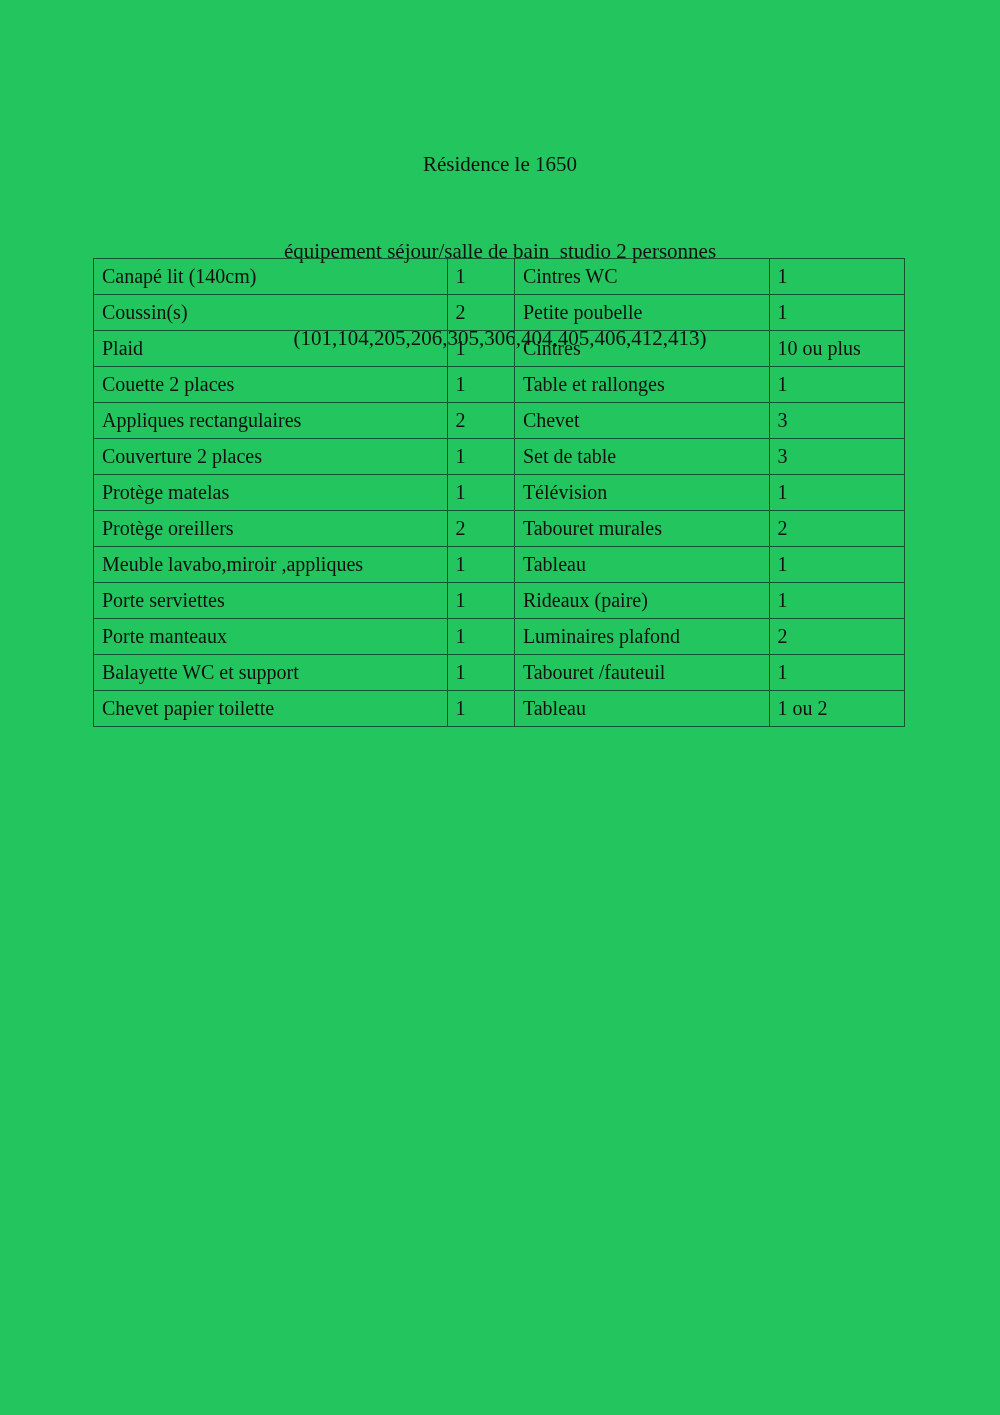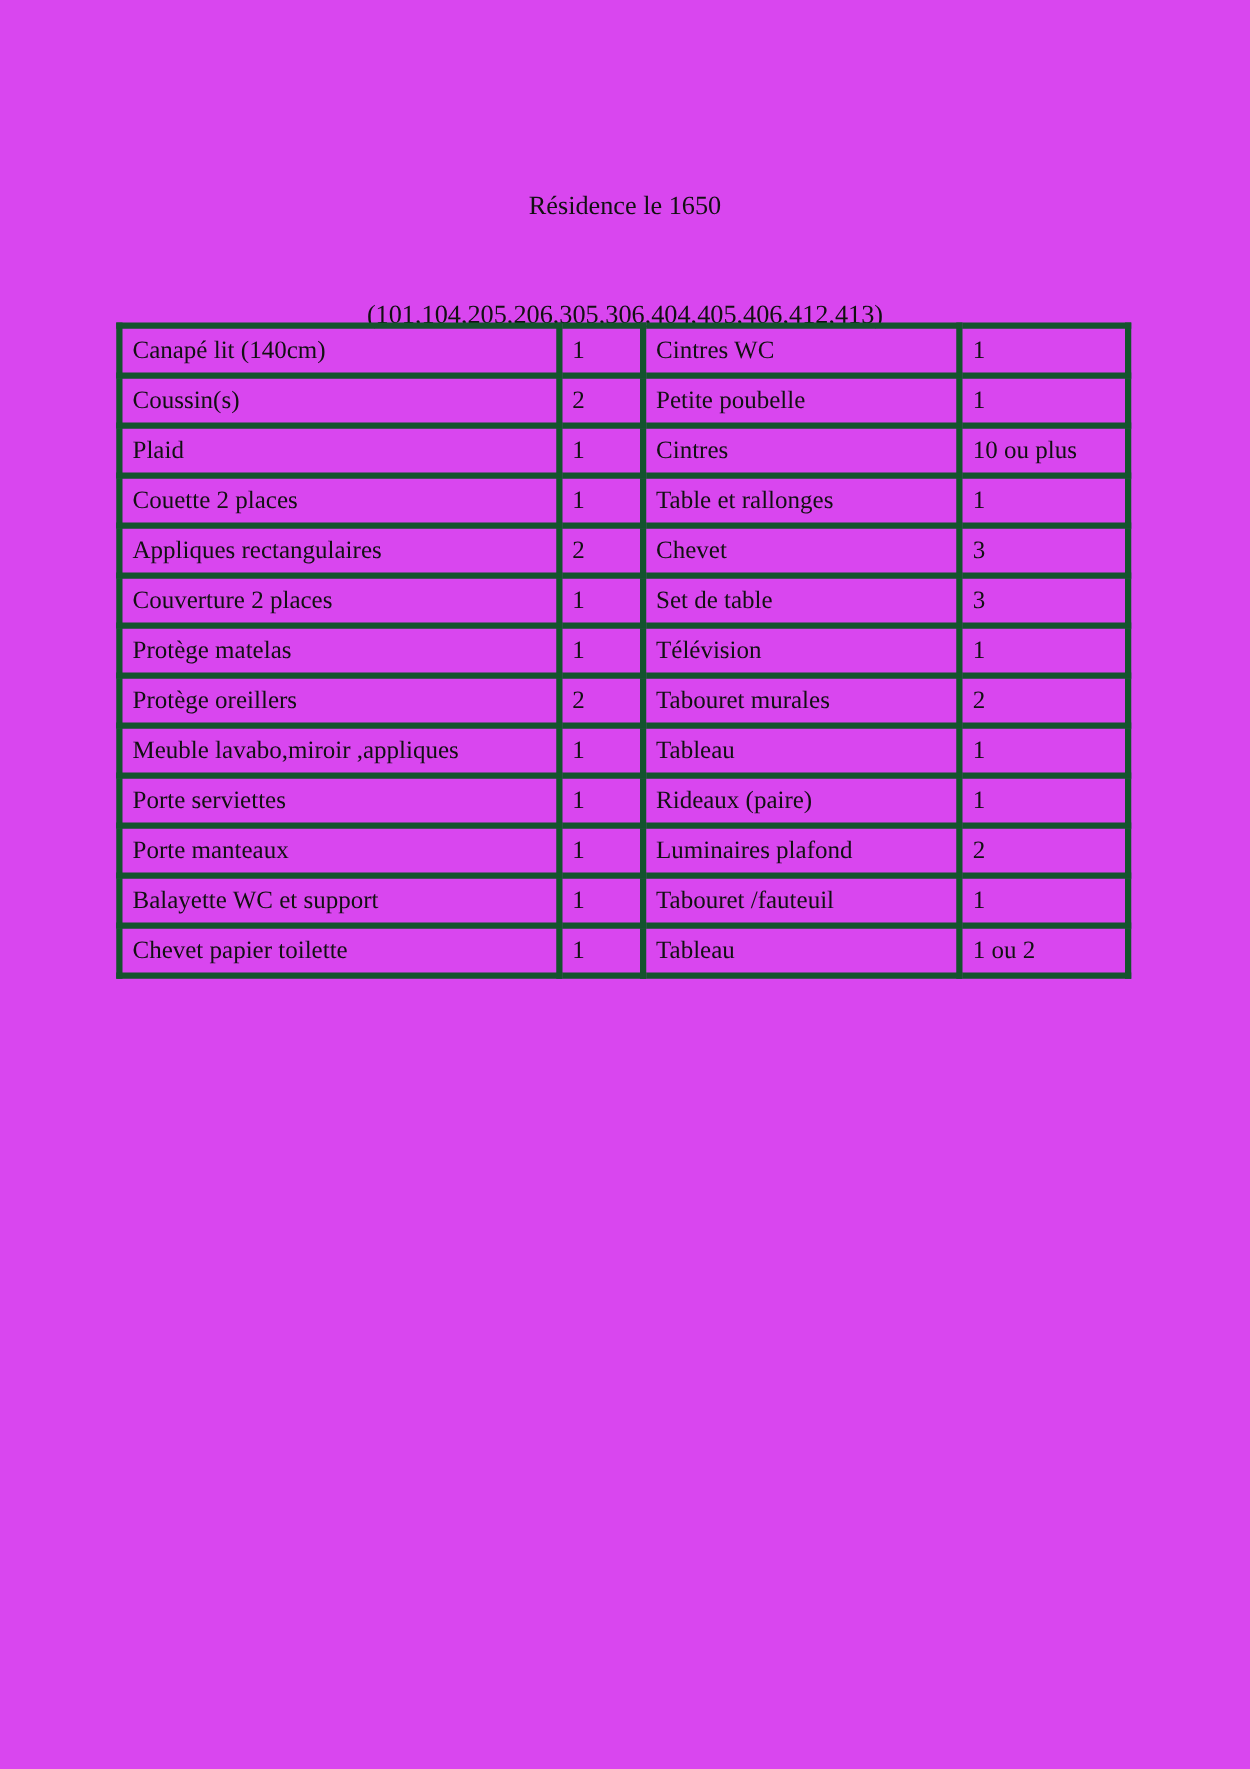--- a/index.html
+++ b/index.html
@@ -11,21 +11,21 @@
     width: 1000px;
     height: 1415px;
     font-family: "Liberation Serif", "DejaVu Serif", serif;
     color: #111111;
     overflow: hidden;
   }
   .page {
     position: relative;
     width: 1000px;
     height: 1415px;
-    background: #d946ef;
+    background: #22c55e;
   }
   .title-block {
     padding-top: 92px;
     text-align: center;
     font-size: 21px;
     line-height: 29px;
     white-space: pre-wrap;
   }
   .title-line {
     margin: 0;
@@ -38,36 +38,37 @@
     width: 812px;
     border-collapse: collapse;
     table-layout: fixed;
     font-size: 20px;
   }
   table.equipment col.c-item-l  { width: 43.6%; }
   table.equipment col.c-qty-l   { width: 8.3%; }
   table.equipment col.c-item-r  { width: 31.4%; }
   table.equipment col.c-qty-r   { width: 16.7%; }
   table.equipment td {
-    border: 5px solid #14532d;
+    border: 1px solid #14532d;
     height: 35px;
     padding: 0 4px 0 8px;
     vertical-align: middle;
     white-space: nowrap;
     overflow: hidden;
     margin-top: 40px;
   }
 </style>
 </head>
 <body>
 
 <div class="page">
 
   <div class="title-block">
     <p class="title-line">Résidence le 1650</p>
+    <p class="title-line">équipement séjour/salle de bain  studio 2 personnes</p>
     <p class="title-line">(101,104,205,206,305,306,404,405,406,412,413)</p>
   </div>
 
   <table class="equipment">
     <colgroup>
       <col class="c-item-l">
       <col class="c-qty-l">
       <col class="c-item-r">
       <col class="c-qty-r">
     </colgroup>

